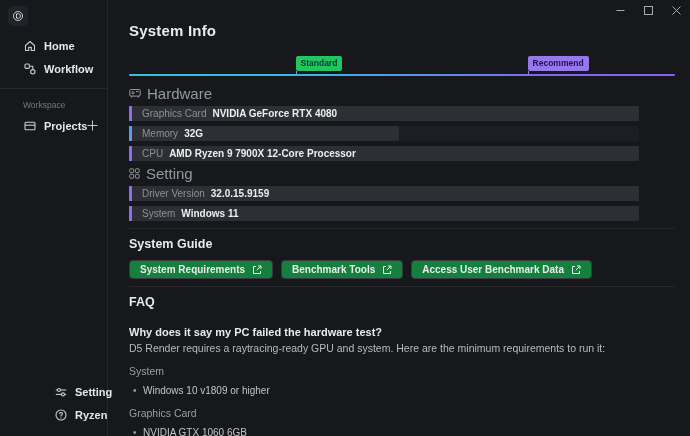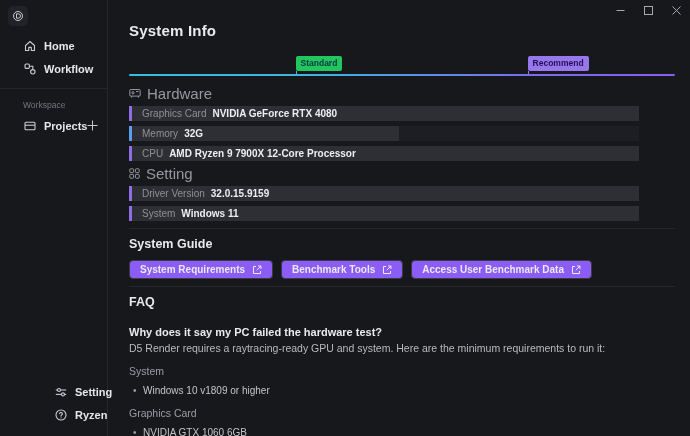--- a/index.html
+++ b/index.html
@@ -44,21 +44,21 @@
   .rows { width:510px; margin-top:6px; }
   .info-row { position:relative; height:15px; margin-bottom:5px; background:#1d1e23; }
   .info-fill { position:absolute; left:0; top:0; bottom:0; background:#2e2f34; border-left:3px solid #8f6fe8; }
   .info-text { position:absolute; left:13px; top:0; bottom:0; display:flex; align-items:center; gap:6px; font-size:10px; }
   .info-label { color:#8f9095; }
   .info-value { color:#eceef0; font-weight:700; }
   .divider { height:1px; background:#26272b; margin-top:7px; }
   .block-title { font-size:12.5px; font-weight:700; margin-top:8px; line-height:15px; }
   
   .btn-row { display:flex; gap:8px; margin-top:8px; }
-  .ghost-btn { display:inline-flex; align-items:center; gap:7px; height:19px; padding:0 10px; background:#8b5cf6; border:1px solid #3a3b40; border-radius:4px; font-size:10px; font-weight:700; color:#e9eaec; cursor:default; white-space:nowrap; }
+  .ghost-btn { display:inline-flex; align-items:center; gap:7px; height:19px; padding:0 10px; background:#15803d; border:1px solid #3a3b40; border-radius:4px; font-size:10px; font-weight:700; color:#e9eaec; cursor:default; white-space:nowrap; }
   
   .faq-q { font-size:11px; font-weight:700; margin-top:16px; line-height:13px; }
   .faq-a { font-size:10.5px; color:#b9babe; margin-top:3px; line-height:13px; }
   .faq-group-label { font-size:10.5px; color:#9c9da2; margin-top:10px; line-height:13px; }
   .faq-list { list-style:none; margin-top:6px; }
   .faq-list li { font-size:10px; color:#c3c4c8; line-height:13px; padding-left:14px; position:relative; }
   .faq-list li::before { content:"•"; position:absolute; left:4px; color:#9c9da2; }
 </style>
 </head>
 <body>

